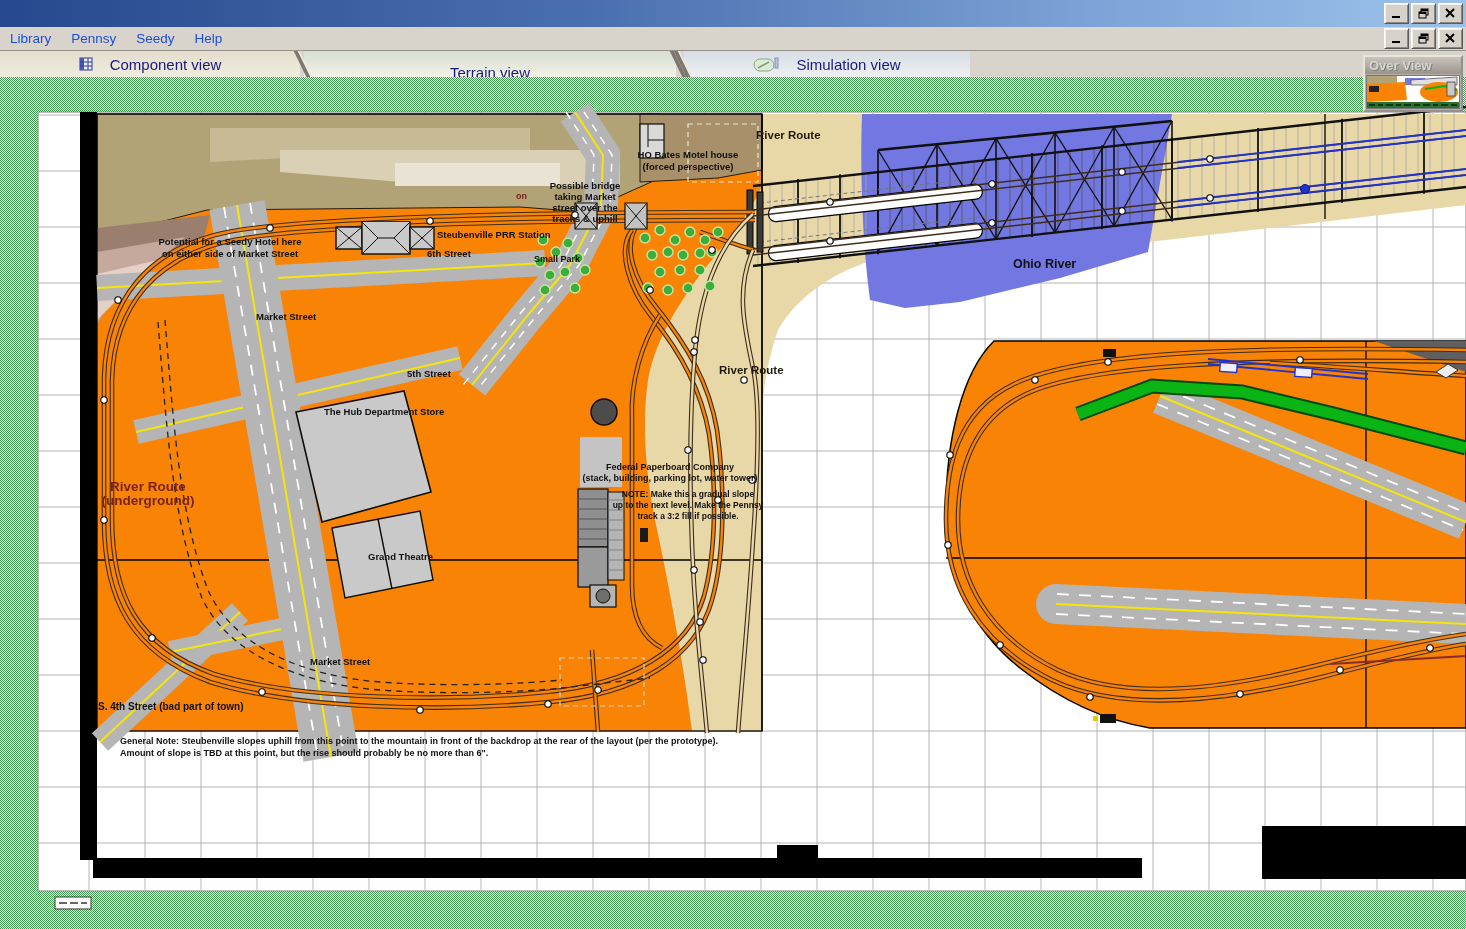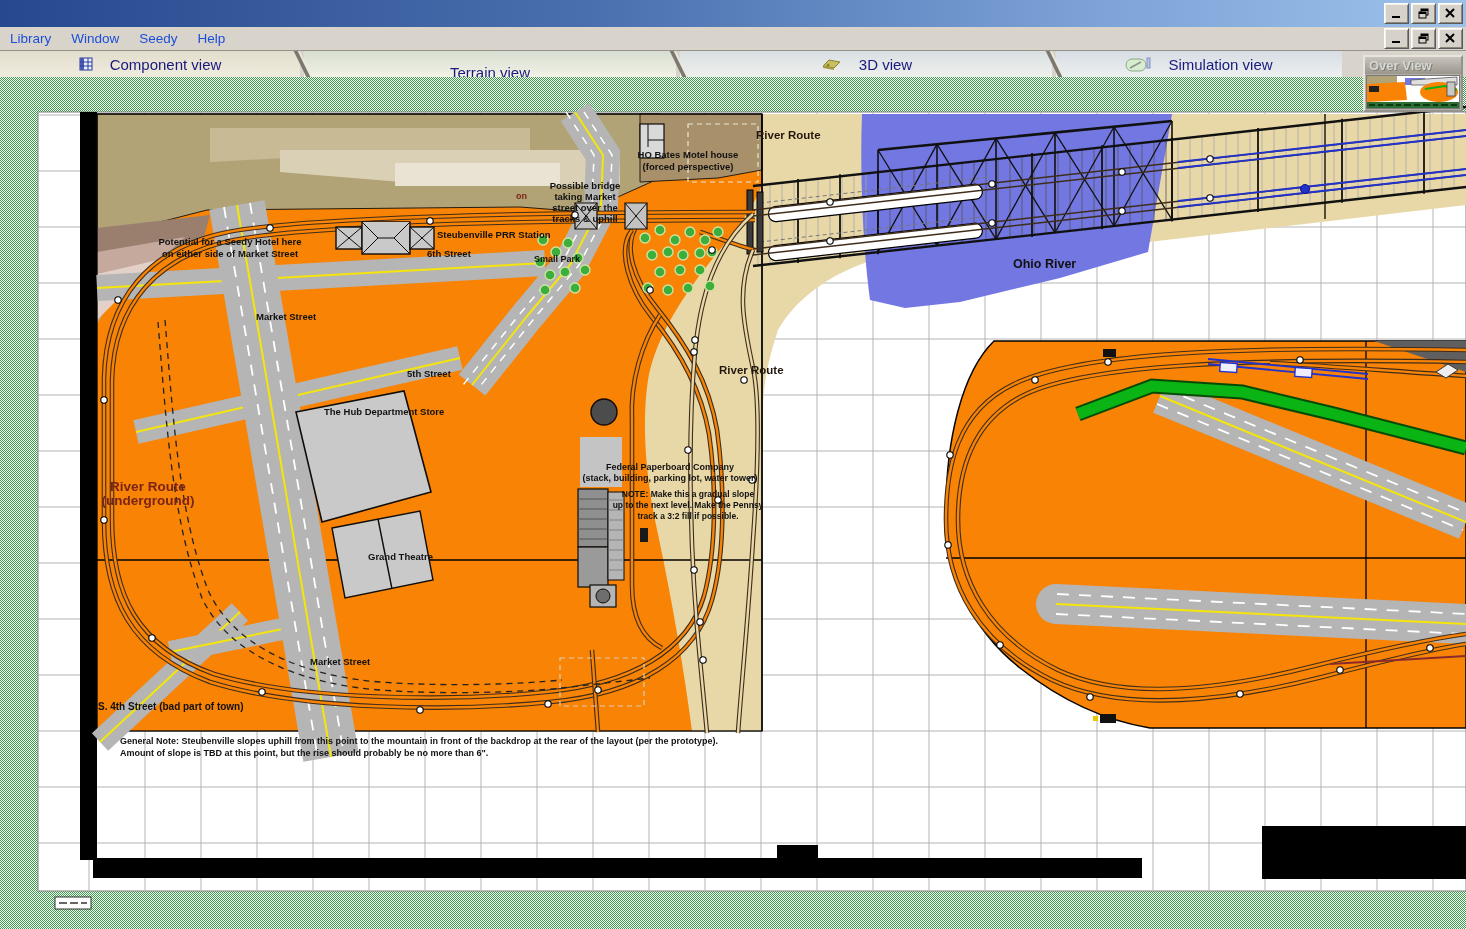--- a/index.html
+++ b/index.html
@@ -63,21 +63,21 @@
         <svg width="11" height="11">
           <path d="M1,1 L9,9 M9,1 L1,9" stroke="#000" stroke-width="2"></path>
         </svg>
       </div>
   </div>
 </div>
 
 <div class="menubar">
   <div id="menu-items" style="display:flex;">
       <span class="menu-item">Library</span>
-      <span class="menu-item">Window</span>
+      <span class="menu-item">Pennsy</span>
       <span class="menu-item">Seedy</span>
       <span class="menu-item">Help</span>
     </div>
   <div class="winbtns">
     <div class="wbtn">
         <svg width="11" height="11">
           <rect x="1" y="8" width="8" height="2" fill="#000"></rect>
         </svg>
       </div>
     <div class="wbtn">
@@ -109,28 +109,20 @@
   <div class="tab t-terr">
     <svg width="24" height="16">
         <rect x="0" y="2" width="16" height="8" rx="3" fill="#7cc47c" stroke="#4a8a4a"></rect>
         <rect x="12" y="2" width="8" height="7" fill="#e8e8e0" stroke="#999"></rect>
         <rect x="1" y="10" width="10" height="5" fill="#fdfdf2" stroke="#ccc"></rect>
         <rect x="12" y="11" width="9" height="4" fill="#f4f2c0" stroke="#ccc"></rect>
       </svg>
     <span>Terrain view</span>
   </div>
   <div class="tab-slant"></div>
-  <div class="tab t-3d">
-    <svg width="22" height="14">
-        <polygon points="3,9 9,3 20,5 14,11" fill="#c8c060" stroke="#8a8230"></polygon>
-        <polygon points="3,9 14,11 14,13 3,11" fill="#a89c44"></polygon>
-        <circle cx="8" cy="8" r="1.5" fill="#8a8230"></circle>
-      </svg>
-    <span>3D view</span>
-  </div>
   <div class="tab-slant"></div>
   <div class="tab t-sim">
     <svg width="26" height="15">
         <rect x="1" y="2" width="20" height="12" rx="6" fill="#d8ecd0" stroke="#8aa88a"></rect>
         <path d="M5,11 L16,5" stroke="#889488" stroke-width="1.5"></path>
         <rect x="22" y="1" width="3" height="10" fill="#b8c4e8" stroke="#8890c0"></rect>
       </svg>
     <span>Simulation view</span>
   </div>
 </div>

